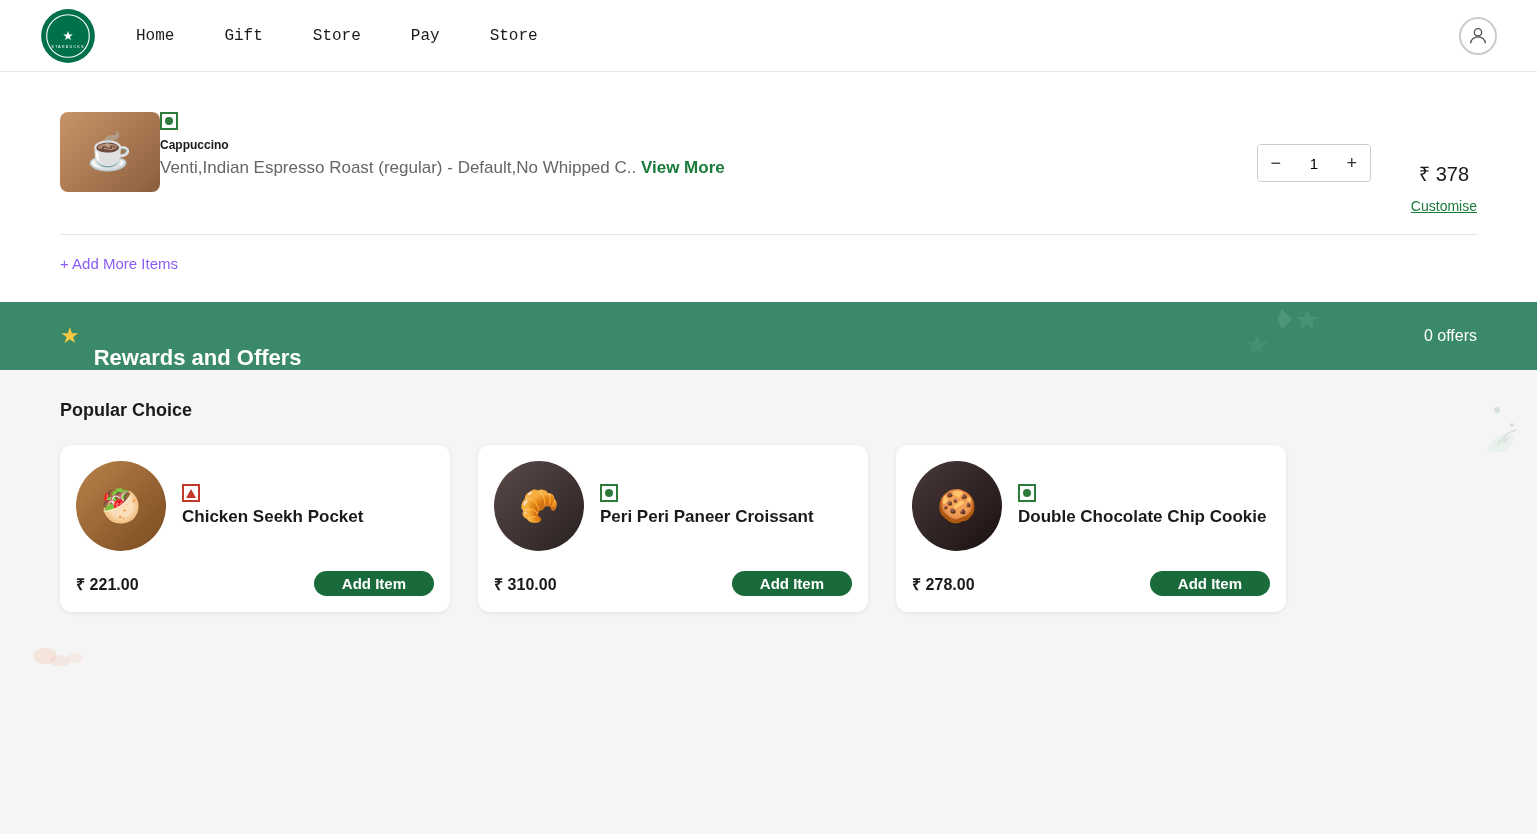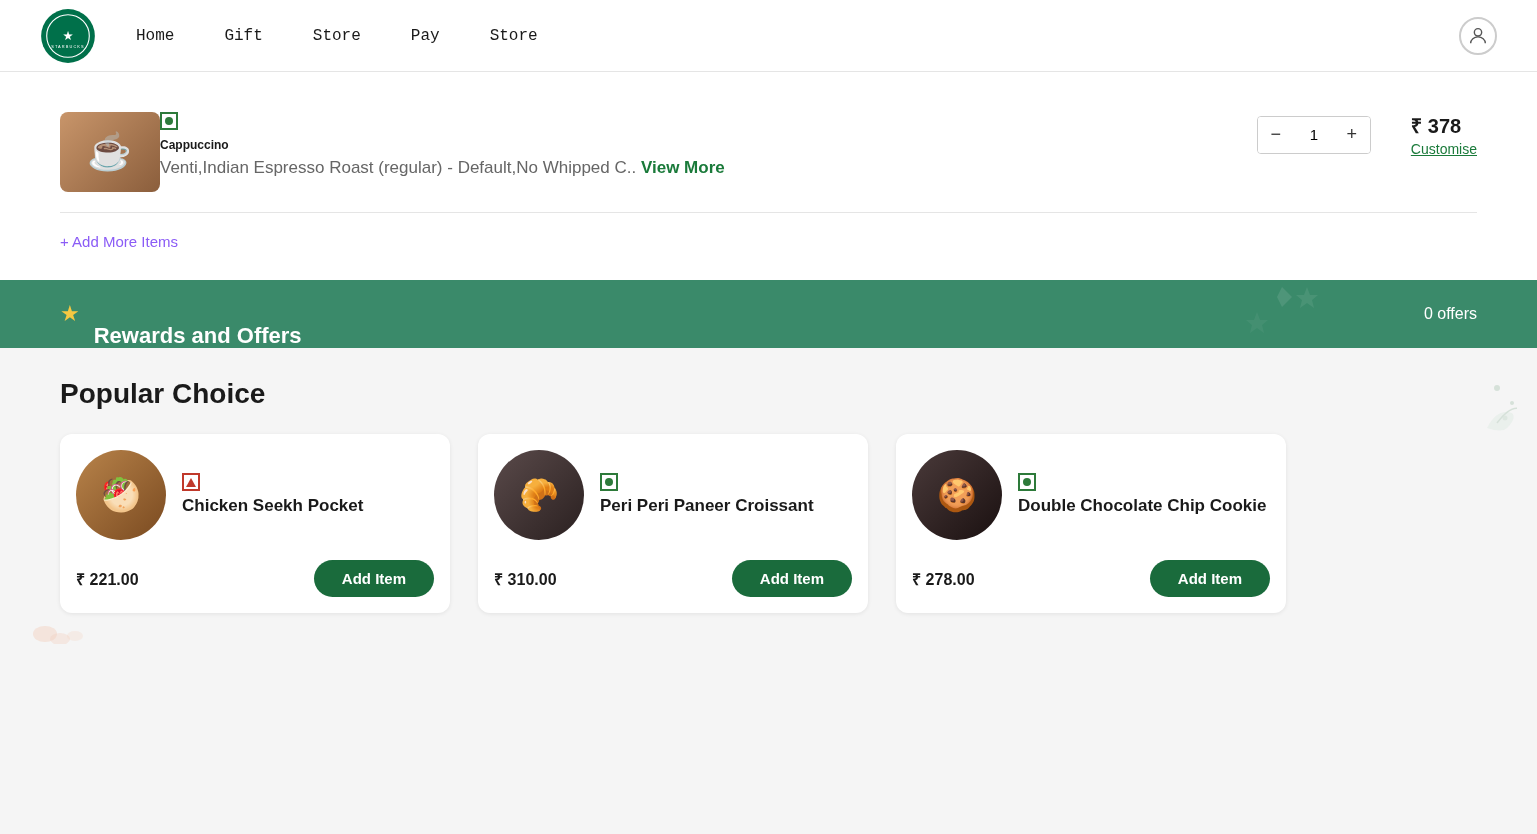--- a/index.html
+++ b/index.html
@@ -132,31 +132,32 @@
       color: #333;
     }
     .qty-value {
       width: 40px;
       text-align: center;
       font-size: 15px;
       font-weight: 500;
     }
     .cart-item-price {
       font-size: 20px;
-      font-weight: 700;
+      font-weight: 400;
       color: #1a1a1a;
-      text-align: left;
+      text-align: center;
+      margin-top: 48px;
     }
     .customise-link {
       color: #1a7a3a;
       font-size: 14px;
       text-decoration: underline;
       cursor: pointer;
       display: block;
-      margin-top: 2px;
+      margin-top: 11px;
       text-align: right;
     }
     .cart-divider {
       border: none;
       border-top: 1px solid #e5e5e5;
       margin: 0 0 10px 0;
     }
     .add-more-items {
       color: #8b5cf6;
       font-size: 15px;
@@ -204,21 +205,21 @@
     }
 
     
     .popular-section {
       background: #f5f5f5;
       padding: 30px 60px 40px;
       position: relative;
       min-height: 320px;
     }
     .popular-title {
-      font-size: 28px;
+      font-size: 18px;
       font-weight: 700;
       color: #1a1a1a;
       margin-bottom: 24px;
     }
     .cards-row {
       display: flex;
       gap: 28px;
     }
     .product-card {
       background: #fff;
@@ -282,21 +283,21 @@
     .card-price {
       font-size: 16px;
       font-weight: 700;
       color: #1a1a1a;
     }
     .add-item-btn {
       background: #1a6b3c;
       color: #fff;
       border: none;
       border-radius: 24px;
-      padding: 10px 28px;
+      padding: 4px 28px;
       font-size: 15px;
       font-weight: 600;
       cursor: pointer;
     }
 
     
     .corner-decoration {
       position: absolute;
       right: 20px;
       top: 20px;

